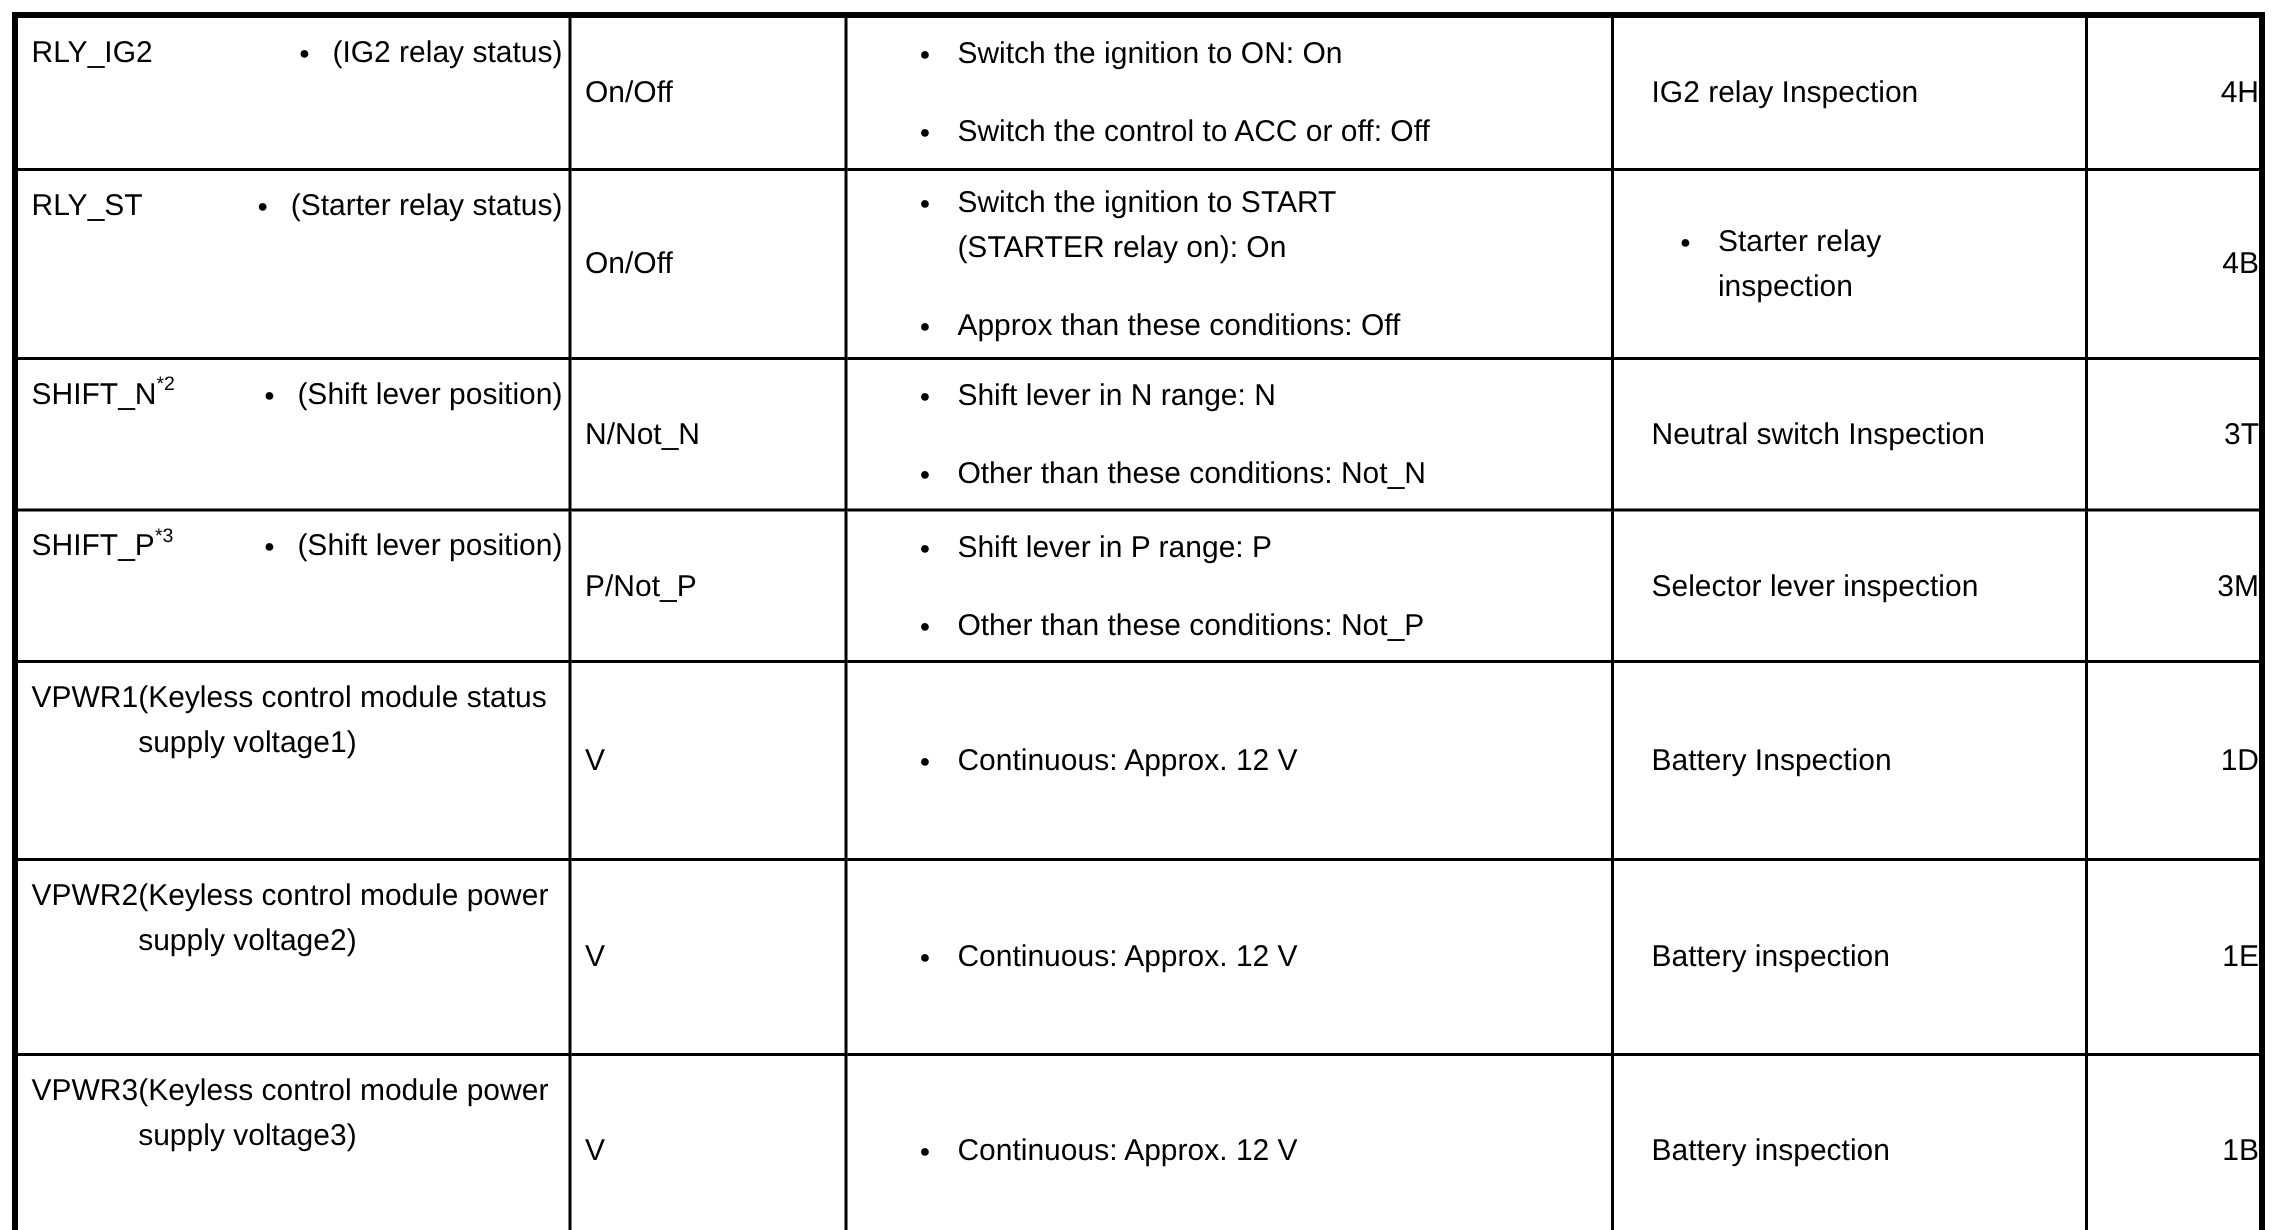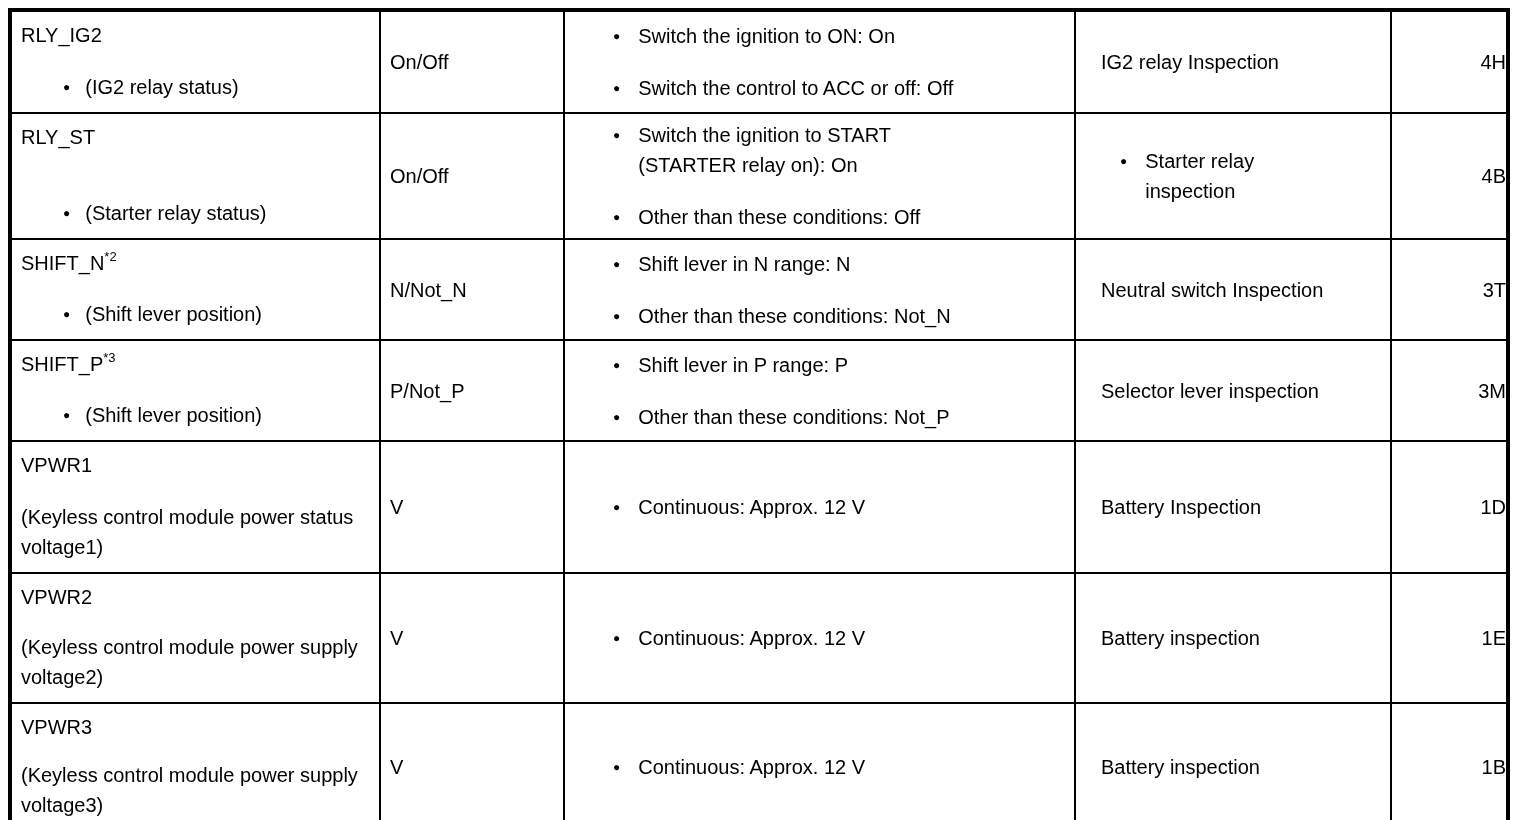--- a/index.html
+++ b/index.html
@@ -16,21 +16,21 @@
   }
   td { border:2px solid #000000; padding:0; vertical-align:middle; overflow:hidden; }
   tr.r0 td { height:100px; }
   tr.r1 td { height:124px; }
   tr.r2 td { height:99px;  }
   tr.r3 td { height:99px;  }
   tr.r4 td { height:130px; }
   tr.r5 td { height:128px; }
   tr.r6 td { height:126px; }
 
-  .cell1 { height:100%; box-sizing:border-box; display:flex; flex-direction:column;
+  .cell1 { height:100%; box-sizing:border-box; display:flex; flex-direction:row;
            justify-content:space-between; padding:8px 4px 10px 9px; }
   .name  { white-space:nowrap; }
   sup.marker { font-size:13px; line-height:0; position:relative; top:-1px; }
   .descrow { display:flex; align-items:flex-start; }
   .blt { font-size:12px; line-height:30px; flex:0 0 auto; }
   .blt1 { margin-left:42px; margin-right:15px; }
   .cell2 { padding-left:9px; }
   .cell3 { height:100%; box-sizing:border-box; display:flex; flex-direction:column;
            justify-content:center; }
   .cond { display:flex; align-items:flex-start; }
@@ -105,21 +105,21 @@
         <div class="cell3">
           <div class="cond">
             <span class="blt blt3">●</span>
             <span>
                   <div>Switch the ignition to START</div>
                   <div>(STARTER relay on): On</div>
                 </span>
           </div>
           <div class="cond">
             <span class="blt blt3">●</span>
-            <span>Other than these conditions: Off</span>
+            <span>Approx than these conditions: Off</span>
           </div>
         </div>
       </td>
       <td>
         <div class="cell4b">
           <span class="blt blt4">●</span>
           <span>
                 <div>Starter relay</div>
                 <div>inspection</div>
               </span>
@@ -195,21 +195,21 @@
             <div class="cell5">3M</div>
           </td>
     </tr>
 
     <tr class="r4">
       <td>
         <div class="cell1">
           <div class="name"><span>VPWR1</span></div>
           <div class="descrow">
 
-            <span>(Keyless control module power status voltage1)</span>
+            <span>(Keyless control module status supply voltage1)</span>
           </div>
         </div>
       </td>
       <td>
             <div class="cell2">V</div>
           </td>
       <td>
         <div class="cell3">
           <div class="cond">
             <span class="blt blt3">●</span>

